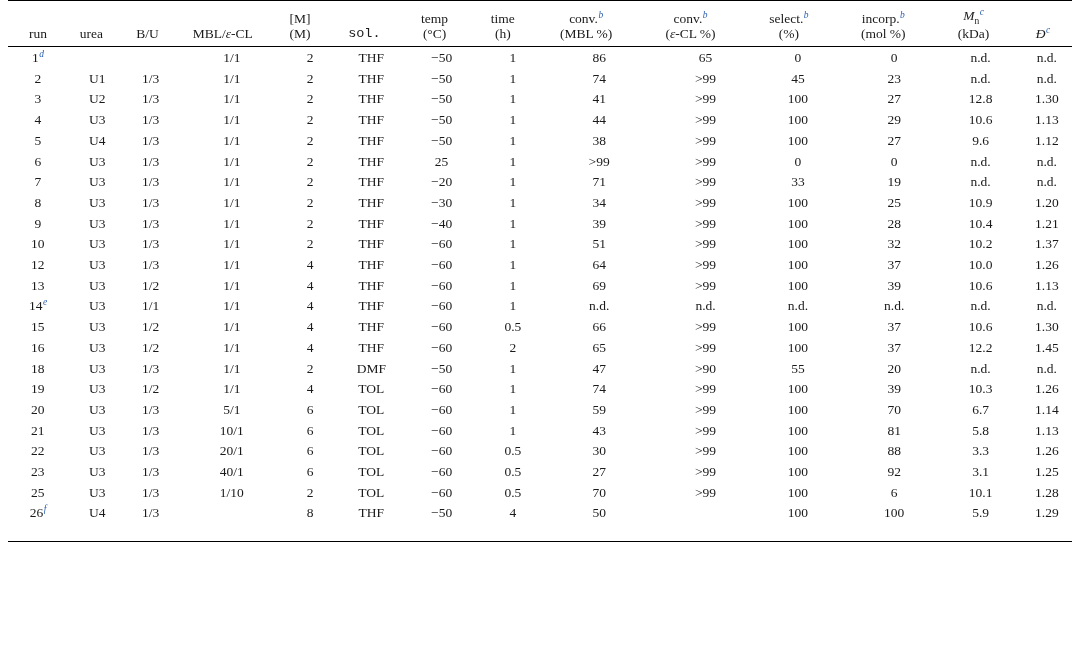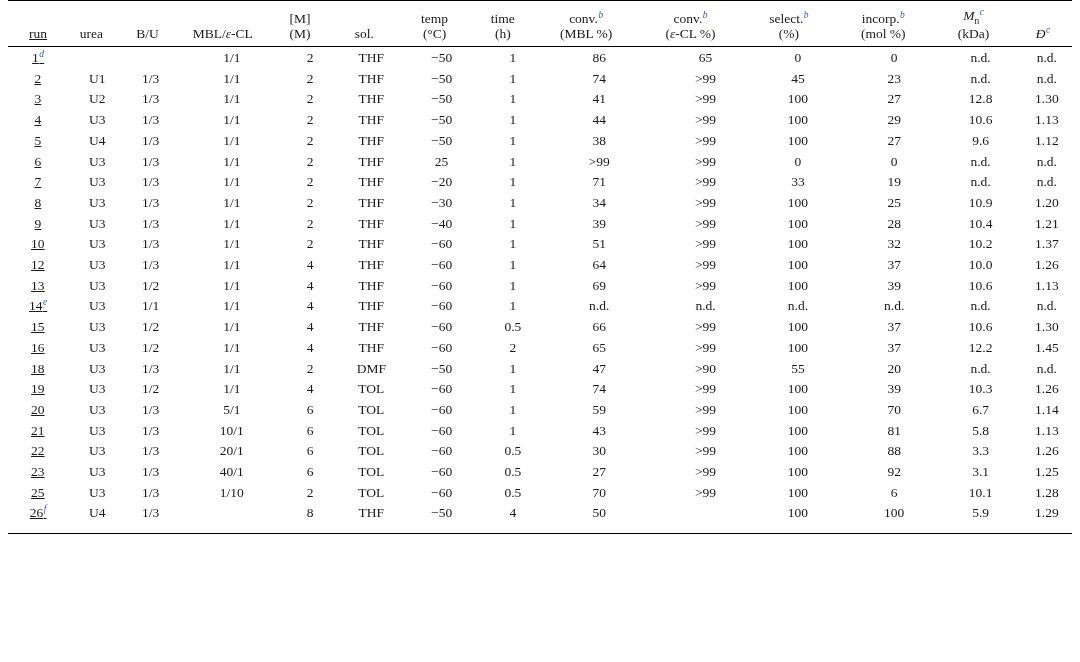--- a/index.html
+++ b/index.html
@@ -40,29 +40,29 @@
   }
   table.data tbody td {
     font-size: 13.5px;
     padding: 2.6px 2px;
     line-height: 1.15;
     text-align: center;
     white-space: nowrap;
   }
   table.data tbody tr:last-child td {
     border-bottom: 1.1px solid #000;
-    padding-bottom: 12px;
+    padding-bottom: 20px;
   }
   
-  .col-run  { width: 44px;  text-align: right; padding-left: 8px !important; text-decoration: underline; }
+  .col-run  { width: 44px;  text-align: right; padding-left: 8px !important; }
   .col-urea { width: 54px; }
   .col-bu   { width: 50px; }
   .col-mbl  { width: 92px; }
   .col-m    { width: 54px; }
-  .col-sol  { width: 66px; }
+  .col-sol  { width: 66px; font-family: Liberation Mono, monospace; }
   .col-temp { width: 66px; margin-top: 12px; }
   .col-time { width: 62px; }
   .col-conv1{ width: 96px; }
   .col-conv2{ width: 104px; }
   .col-sel  { width: 84px; }
   .col-inc  { width: 96px; }
   .col-mn   { width: 76px; }
   .col-d    { width: 54px; }
 
   

